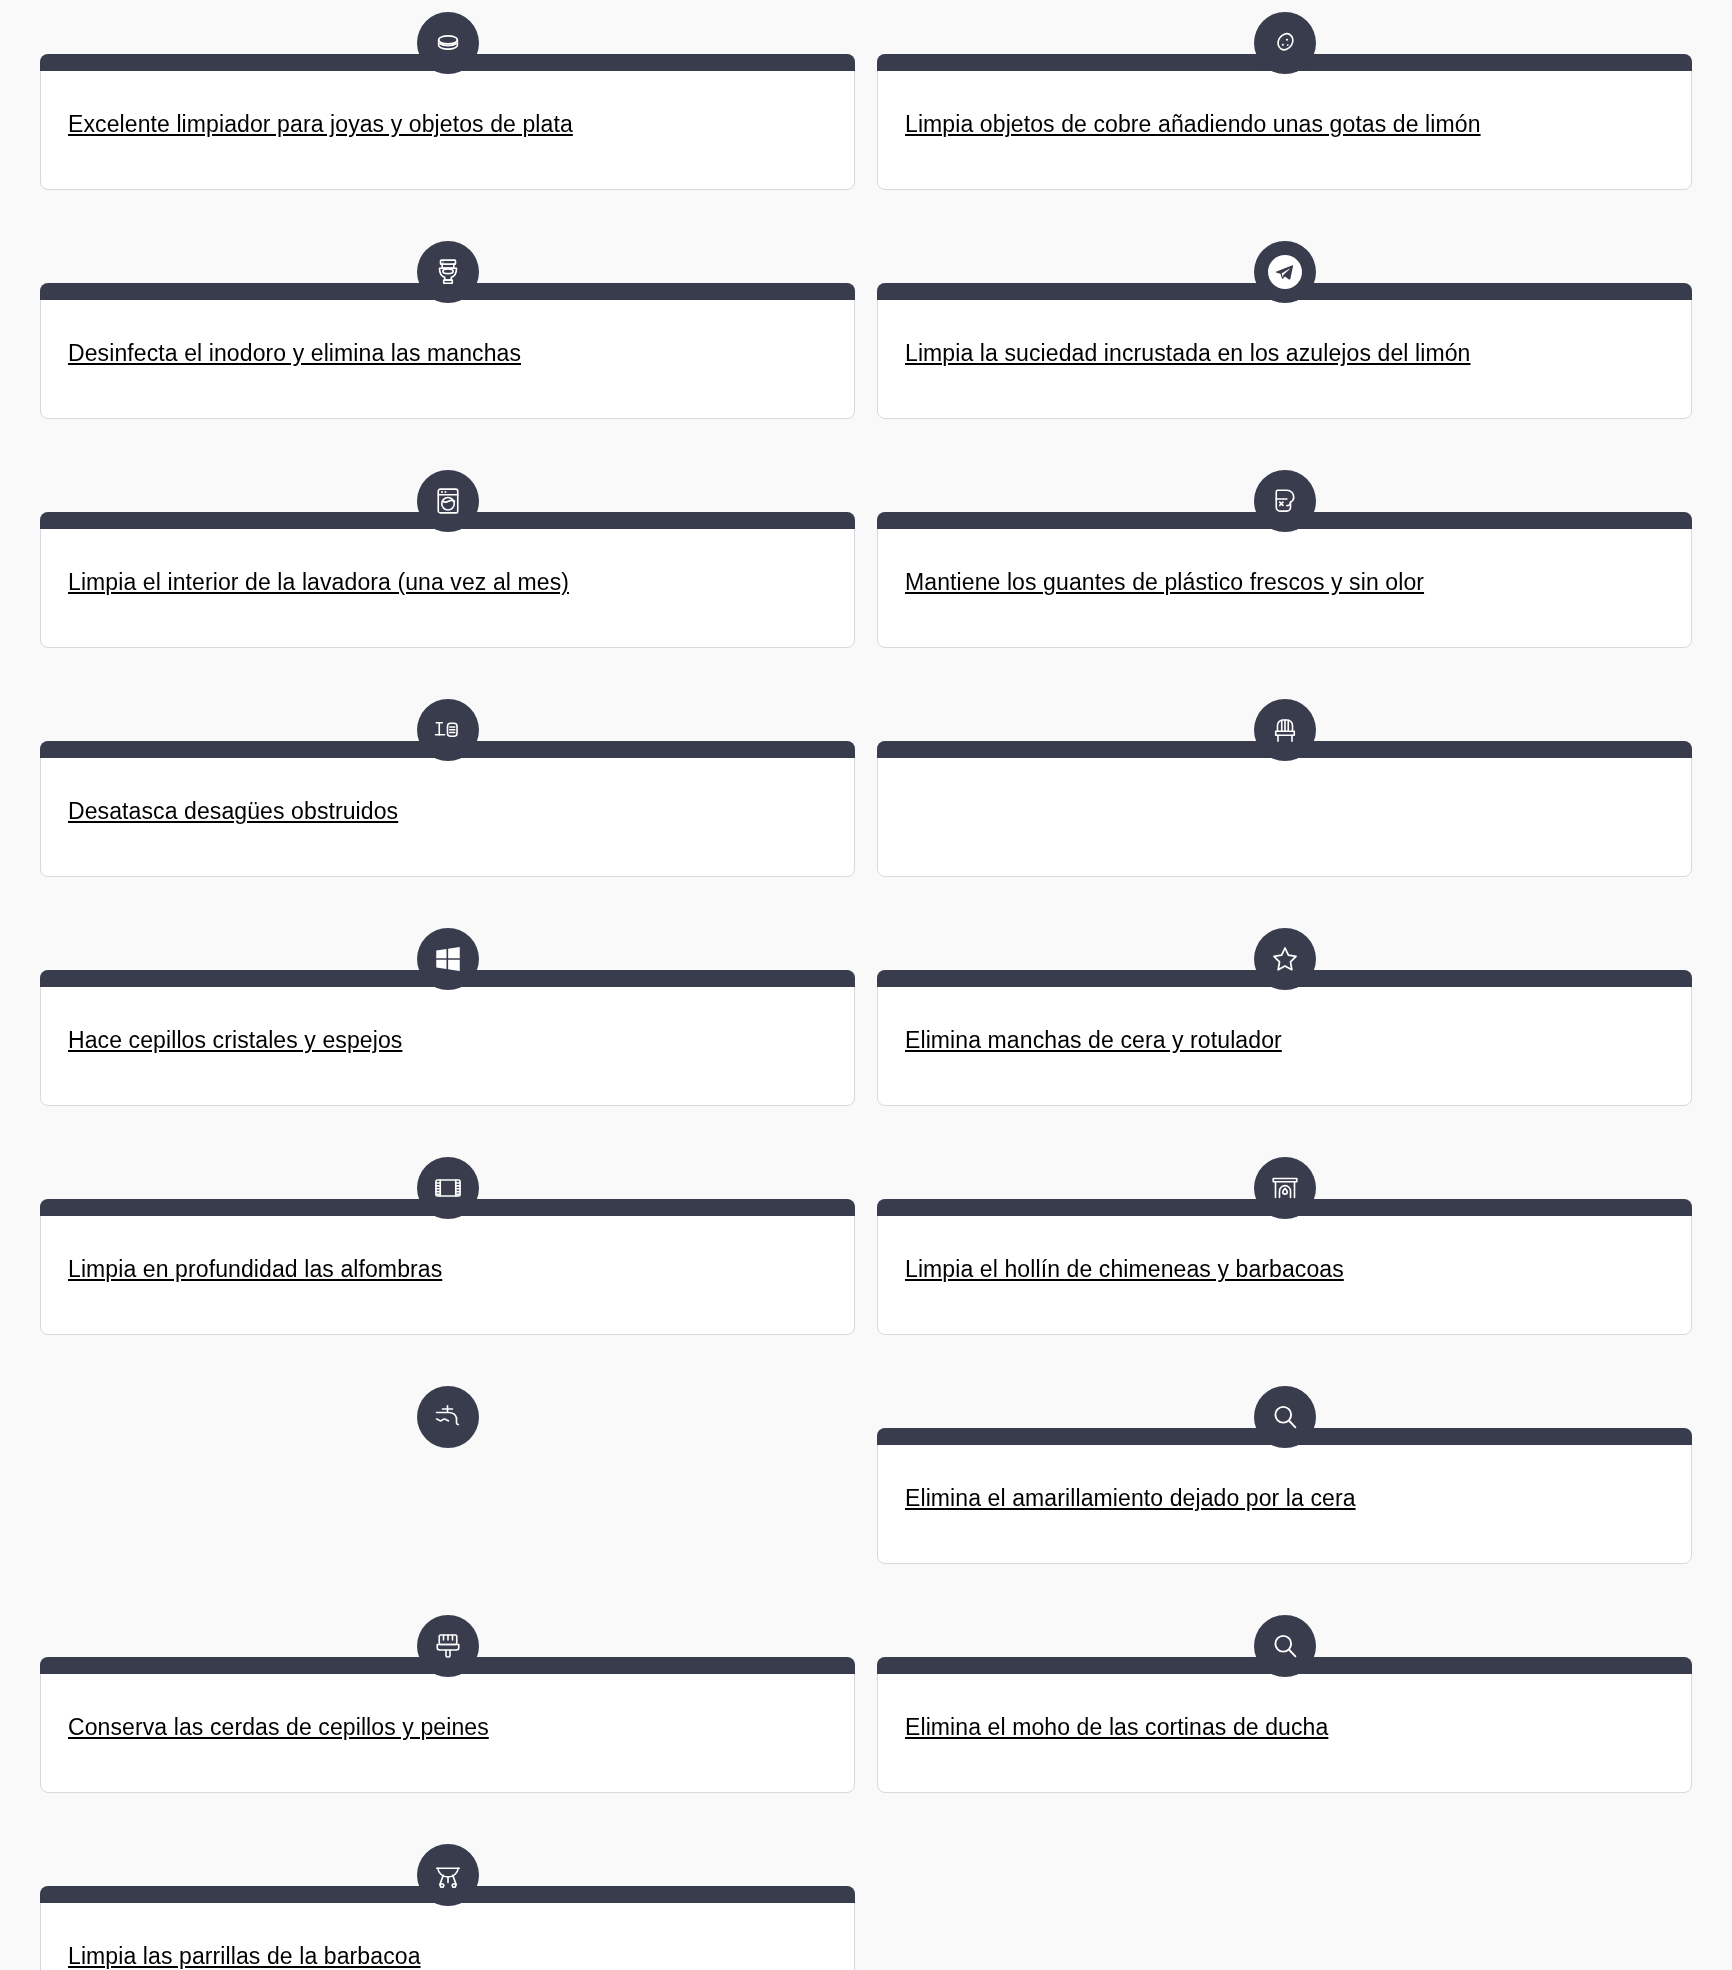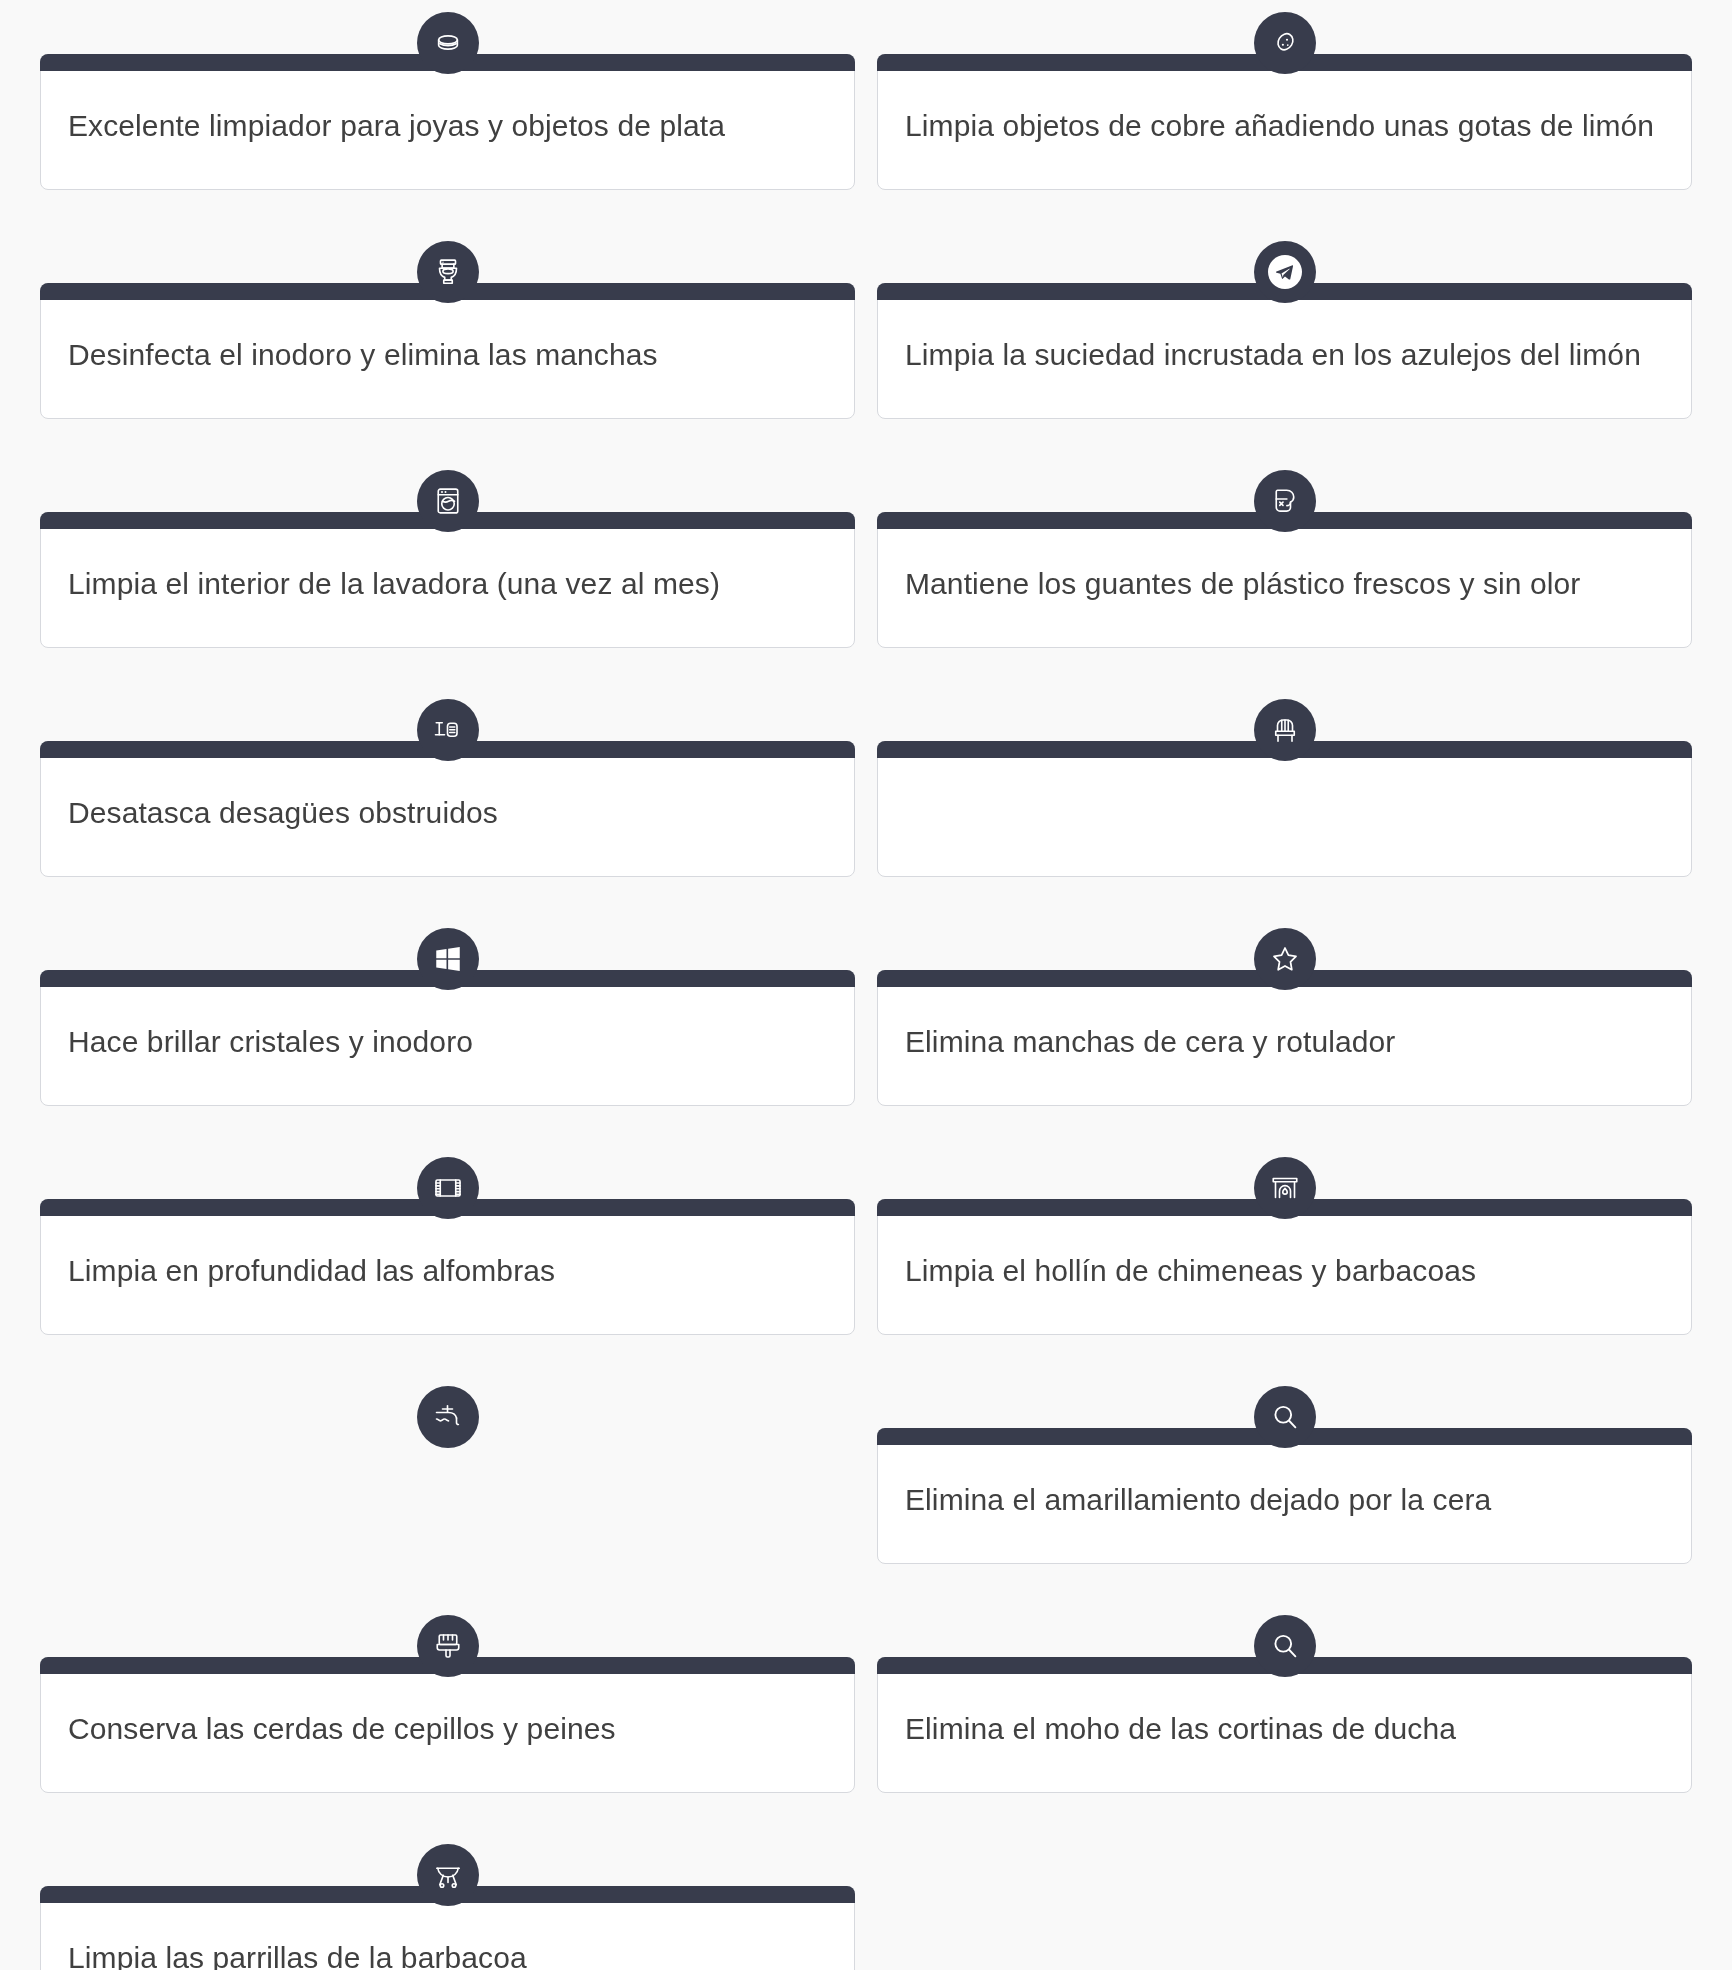--- a/index.html
+++ b/index.html
@@ -52,29 +52,30 @@
     position: absolute;
     top: -1px;
     left: -1px;
     right: -1px;
     height: 17px;
     background: #383c4c;
     border-radius: 8px 8px 0 0;
   }
 
   .card-text {
-    font-size: 30px;
-    color: #404040;
+    font-size: 23px;
+    color: #000000;
     letter-spacing: 0.1px;
     padding: 0 27px;
     line-height: 1.3;
     position: relative;
     z-index: 1;
     margin-top: 6px;
     white-space: nowrap;
+    text-decoration: underline;
   }
 
   .icon-badge {
     position: absolute;
     top: 0px;
     left: 50%;
     transform: translateX(-50%);
     width: 62px;
     height: 62px;
     border-radius: 50%;
@@ -217,21 +218,21 @@
             <path d="M6 13V8.4A4.4 4.4 0 0 1 10.4 4h3.2A4.4 4.4 0 0 1 18 8.4V13"></path>
             <path d="M9.4 4.2V13M12 4V13M14.6 4.2V13"></path>
             <path d="M4.6 13h14.8v3.2H4.6z"></path>
             <path d="M6.4 16.2V21M17.6 16.2V21"></path>
           </svg>
         </div>
       </div>
       <div class="tip-card">
         <div class="card-shell">
           <div class="card-topbar"></div>
-          <div class="card-text">Hace brillar cristales y inodoro</div>
+          <div class="card-text">Hace cepillos cristales y espejos</div>
         </div>
         <div class="icon-badge">
           <svg viewBox="0 0 24 24" fill="#ffffff" stroke="none">
             <path d="M2.6 5.2l8.2-1.2v7.4H2.6z"></path>
             <path d="M12.1 3.8L21.4 2.4v8.9h-9.3z"></path>
             <path d="M2.6 12.6h8.2V20l-8.2-1.2z"></path>
             <path d="M12.1 12.6h9.3v9l-9.3-1.4z"></path>
           </svg>
         </div>
       </div>

